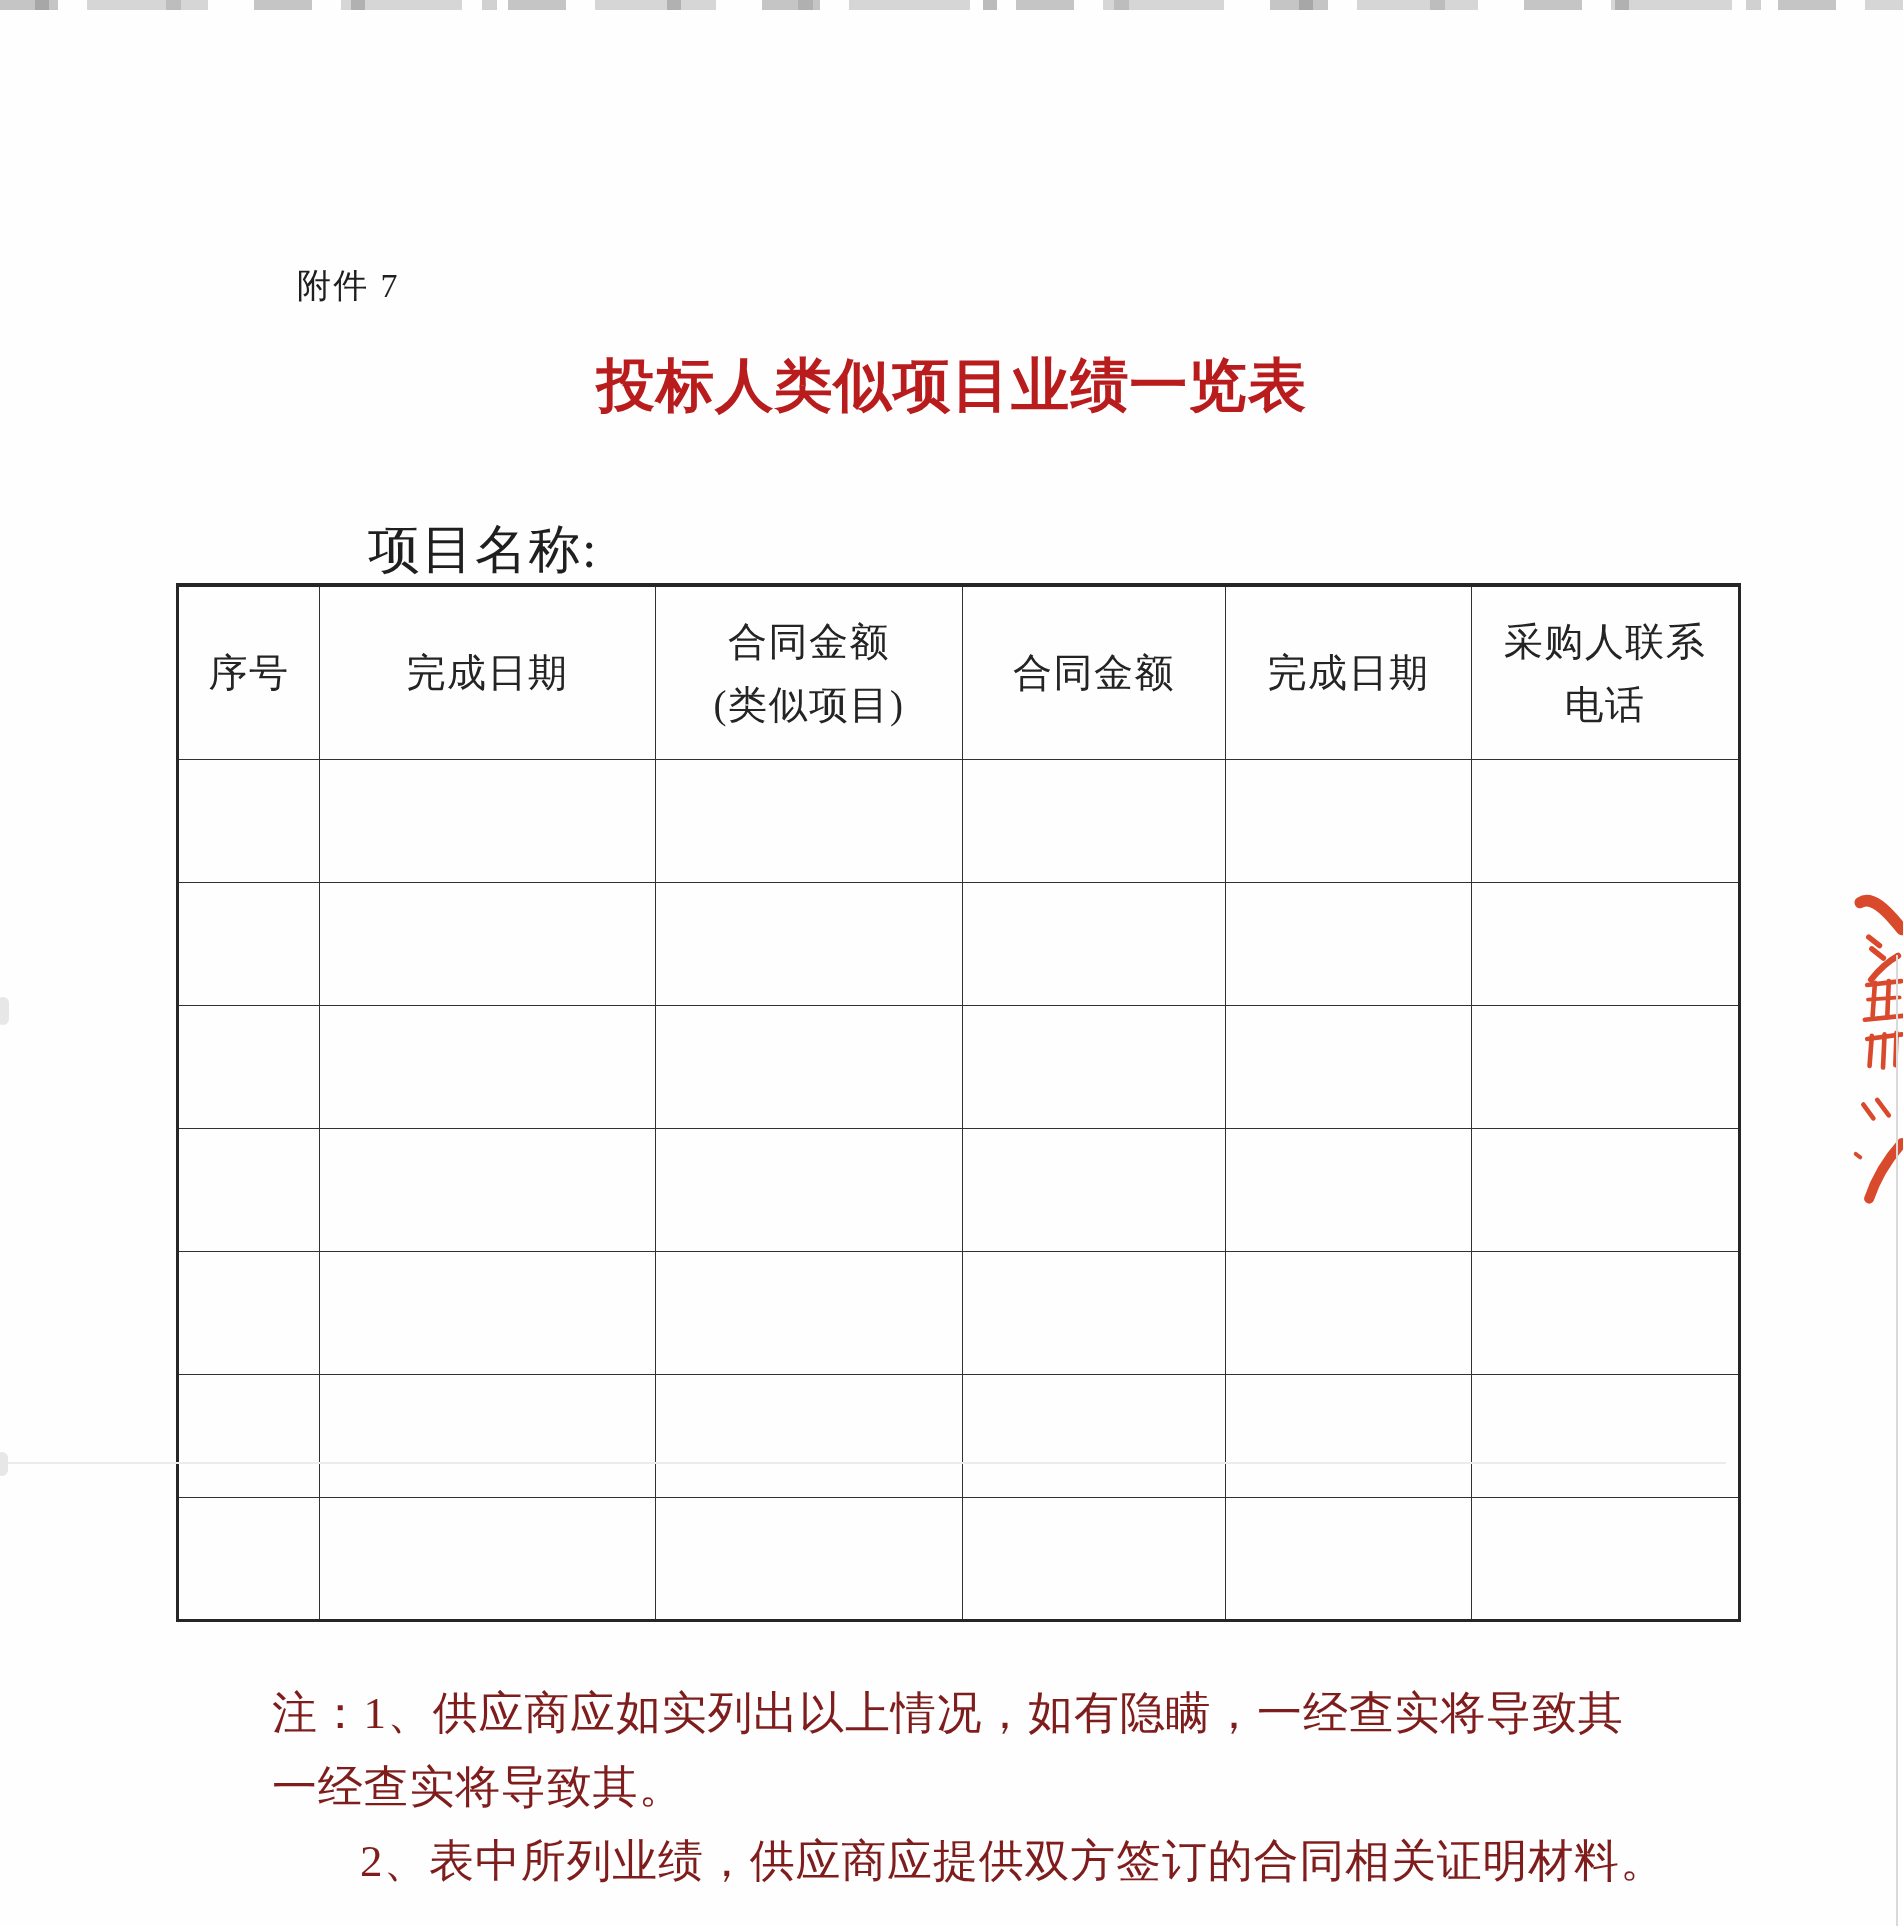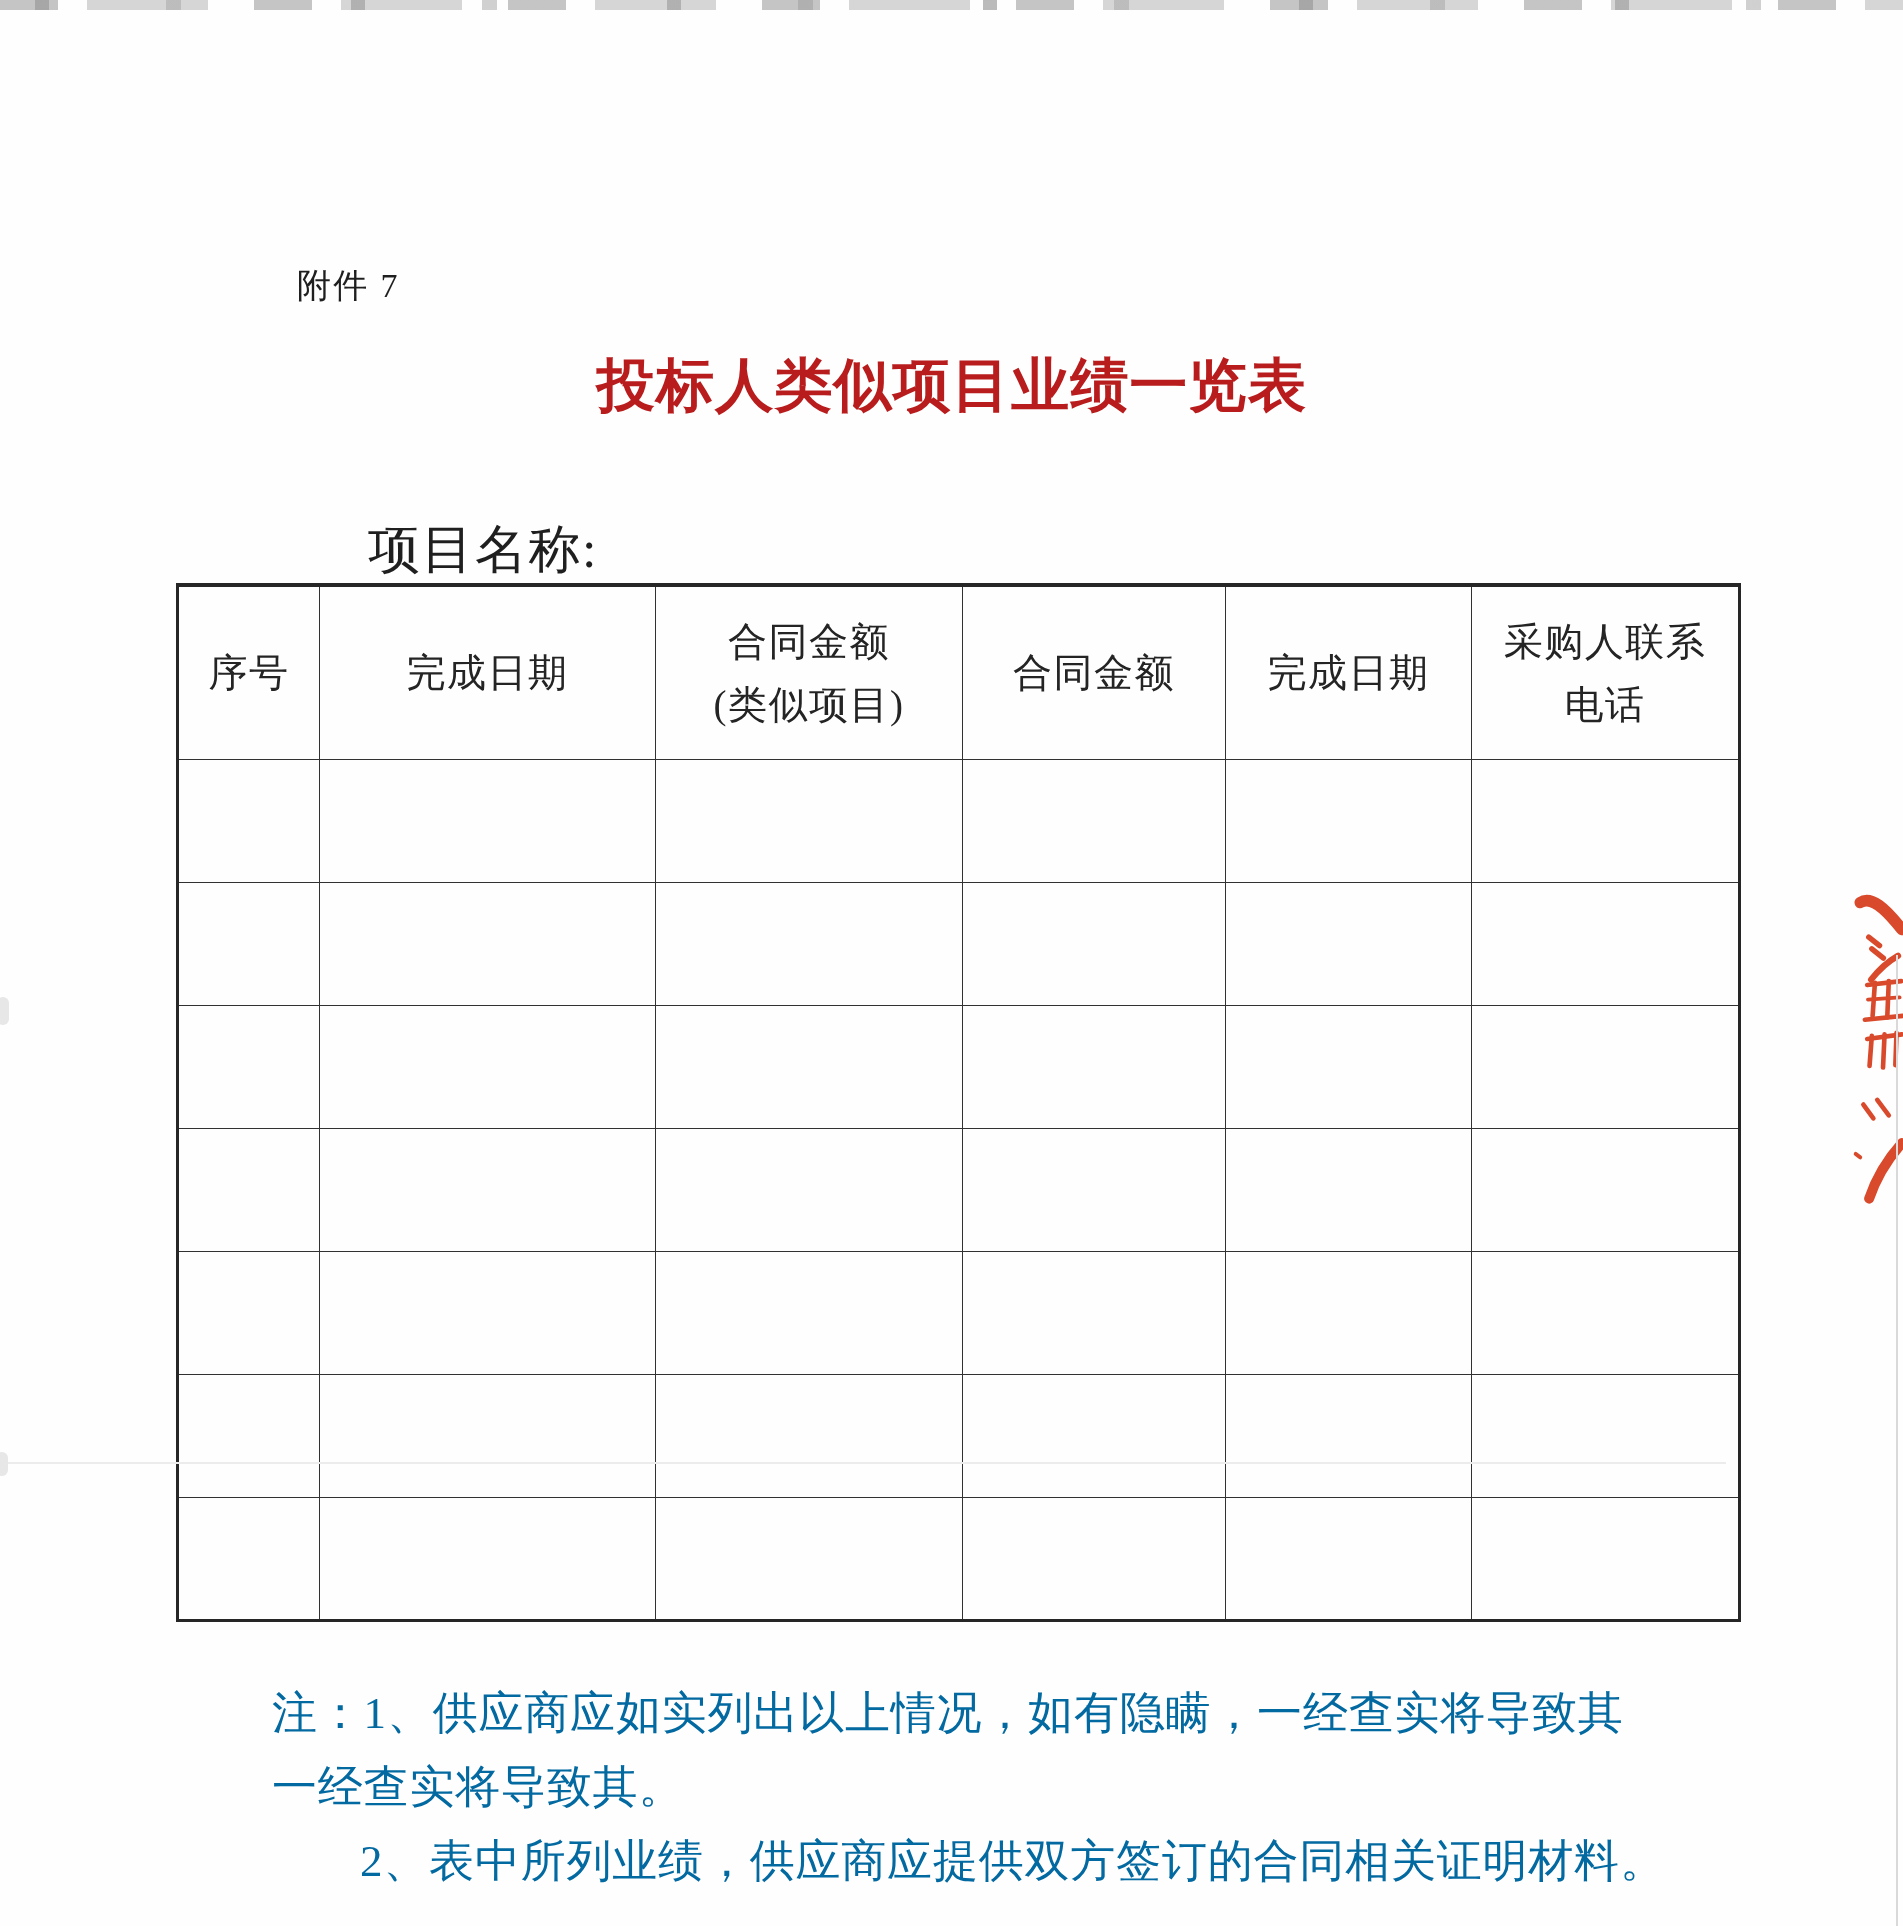--- a/index.html
+++ b/index.html
@@ -68,21 +68,21 @@
     text-align: center;
     vertical-align: middle;
     white-space: pre-line;
     letter-spacing: 1.5px;
     color: #242424;
   }
 
   .notes {
     position: absolute; left: 272px; top: 1676px; width: 1371px;
     font-size: 45px; line-height: 74px; letter-spacing: 0.8px;
-    color: #0369a1;
+    color: #7f1d1d;
   }
   .note-line { white-space: nowrap; }
   .note-line.indent { margin-left: 88px; }
 
   
   .crease {
     position: absolute; left: 0; top: 1462px; width: 1726px; height: 1.5px;
     background: #ececec;
   }
 

